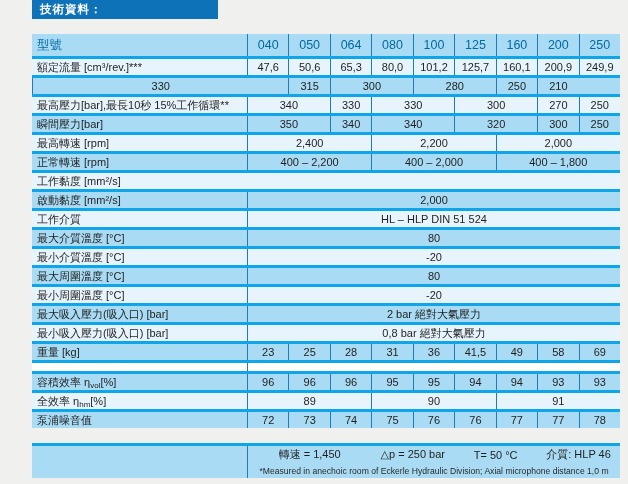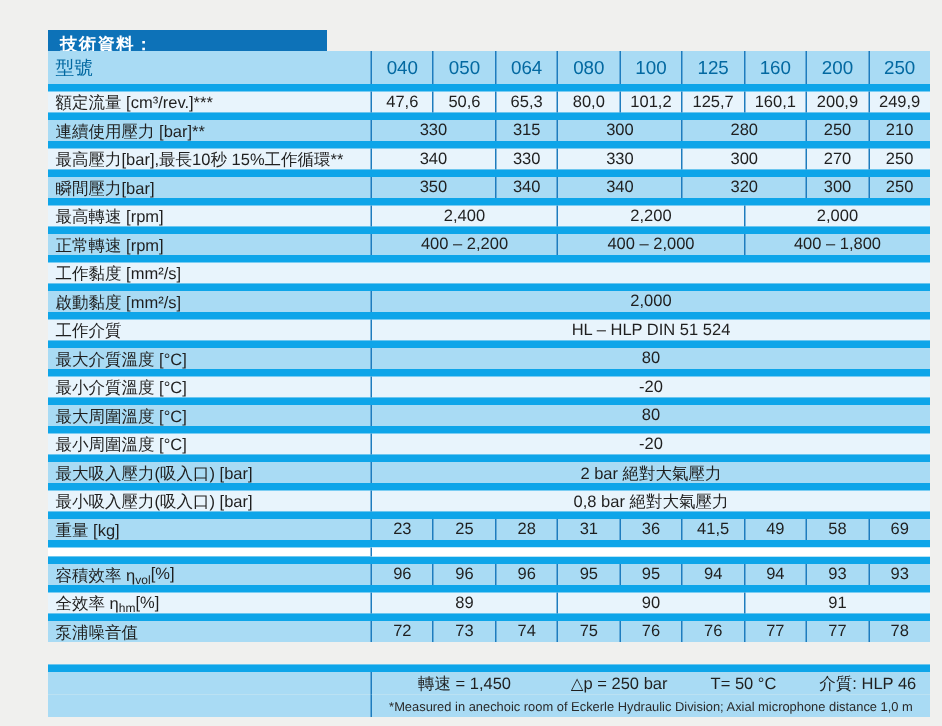--- a/index.html
+++ b/index.html
@@ -3,30 +3,30 @@
 <meta charset="utf-8">
 <style>
   html,body { margin:0; padding:0; }
   body {
     width:628px; height:484px; position:relative;
     background:#f0f0ee;
     font-family:"Liberation Sans", sans-serif;
     overflow:hidden;
   }
   .banner {
-    position:absolute; left:32px; top:20px; width:186px; height:19px;
+    position:absolute; left:32px; top:0; width:186px; height:19px;
     background:#0d72b8; color:#ffffff;
     display:flex; align-items:center; box-sizing:border-box;
     padding-left:8px; font-size:11.5px; font-weight:bold;
     letter-spacing:1px;
   }
   .table { position:absolute; left:32px; top:34px; width:588px; }
   .t-row {
     display:grid; grid-template-columns:215px repeat(9, 1fr);
-    height:19px; box-sizing:border-box; border-top:5px solid #0ea5e9;
+    height:19px; box-sizing:border-box; border-top:3px solid #0ea5e9;
   }
   .t-row.header { height:22px; border-top:none; }
   .dark  { background:#a9dbf4; }
   .light { background:#e8f4fc; }
   .gap   { background:#ffffff; height:11px; }
   .lbl {
     display:flex; align-items:center; padding-left:5px;
     font-size:11px; color:#1f1f1f; white-space:nowrap; overflow:hidden;
   }
   .cell {
@@ -75,21 +75,20 @@
     <div class="cell">65,3</div>
     <div class="cell">80,0</div>
     <div class="cell">101,2</div>
     <div class="cell">125,7</div>
     <div class="cell">160,1</div>
     <div class="cell">200,9</div>
     <div class="cell">249,9</div>
   </div>
 
   <div class="t-row dark">
-    <div class="lbl">連續使用壓力 [bar]**</div>
     <div class="cell s2">330</div>
     <div class="cell">315</div>
     <div class="cell s2">300</div>
     <div class="cell s2">280</div>
     <div class="cell">250</div>
     <div class="cell">210</div>
   </div>
 
   <div class="t-row light">
     <div class="lbl">最高壓力[bar],最長10秒 15%工作循環**</div>

